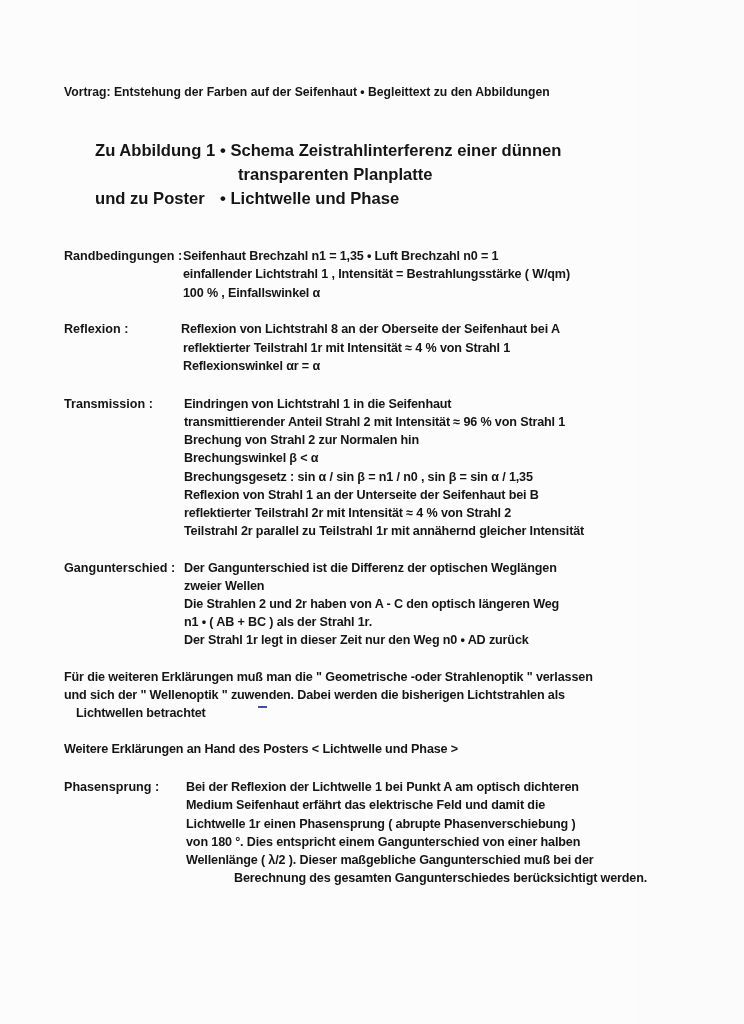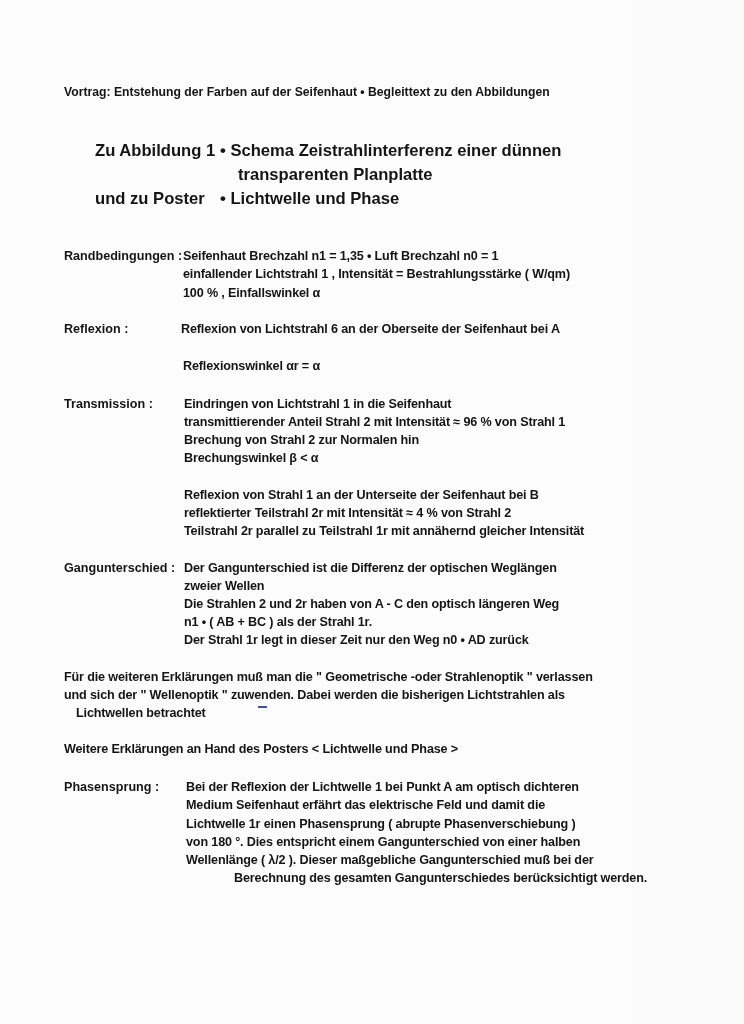--- a/index.html
+++ b/index.html
@@ -27,28 +27,30 @@
   <div class="line title" style="left:207px; top:165px;">transparenten Planplatte</div>
   <div class="line title" style="left:64px; top:189px;">und zu Poster</div>
   <div class="line title" style="left:189px; top:189px;">• Lichtwelle und Phase</div>
 
   <div class="line label" style="left:64px; top:249px;">Randbedingungen :</div>
   <div class="line body" style="left:183px; top:249px;">Seifenhaut  Brechzahl n1 = 1,35  •  Luft  Brechzahl n0 = 1</div>
   <div class="line body" style="left:183px; top:267px;">einfallender Lichtstrahl  1  ,  Intensität = Bestrahlungsstärke  ( W/qm)</div>
   <div class="line body" style="left:183px; top:286px;">100 %  ,  Einfallswinkel  α</div>
 
   <div class="line label" style="left:64px; top:322px;">Reflexion :</div>
-  <div class="line body" style="left:181px; top:322px;">Reflexion von Lichtstrahl 6 an der Oberseite der Seifenhaut bei A</div>
+  <div class="line body" style="left:181px; top:322px;">Reflexion von Lichtstrahl 8 an der Oberseite der Seifenhaut bei A</div>
+  <div class="line body" style="left:183px; top:341px;">reflektierter Teilstrahl  1r mit Intensität ≈ 4 % von Strahl 1</div>
   <div class="line body" style="left:183px; top:359px;">Reflexionswinkel αr = α</div>
 
   <div class="line label" style="left:64px; top:397px;">Transmission :</div>
   <div class="line body" style="left:184px; top:397px;">Eindringen von Lichtstrahl 1 in die Seifenhaut</div>
   <div class="line body" style="left:184px; top:415px;">transmittierender Anteil Strahl 2 mit Intensität ≈ 96 % von Strahl 1</div>
   <div class="line body" style="left:184px; top:433px;">Brechung von Strahl 2 zur Normalen hin</div>
   <div class="line body" style="left:184px; top:451px;">Brechungswinkel β &lt; α</div>
+  <div class="line body" style="left:184px; top:470px;">Brechungsgesetz : sin α / sin β = n1 / n0 , sin β = sin α / 1,35</div>
   <div class="line body" style="left:184px; top:488px;">Reflexion von Strahl 1 an der Unterseite der Seifenhaut bei B</div>
   <div class="line body" style="left:184px; top:506px;">reflektierter Teilstrahl 2r mit Intensität ≈ 4 % von Strahl 2</div>
   <div class="line body" style="left:184px; top:524px;">Teilstrahl 2r parallel zu Teilstrahl 1r mit annähernd gleicher Intensität</div>
 
   <div class="line label" style="left:64px; top:561px;">Gangunterschied :</div>
   <div class="line body" style="left:184px; top:561px;">Der Gangunterschied ist die Differenz der optischen Weglängen</div>
   <div class="line body" style="left:184px; top:579px;">zweier Wellen</div>
   <div class="line body" style="left:184px; top:597px;">Die Strahlen 2 und 2r haben von A - C den optisch längeren Weg</div>
   <div class="line body" style="left:184px; top:615px;">n1 • ( AB + BC ) als der Strahl 1r.</div>
   <div class="line body" style="left:184px; top:633px;">Der Strahl 1r legt in dieser Zeit nur den Weg n0 • AD zurück</div>

